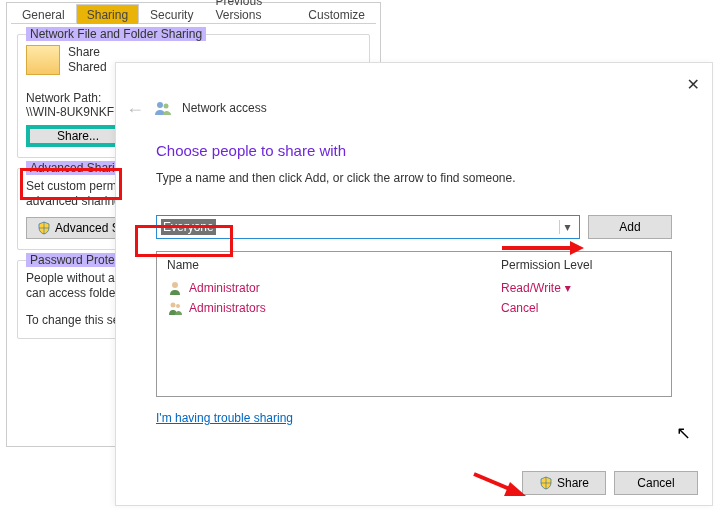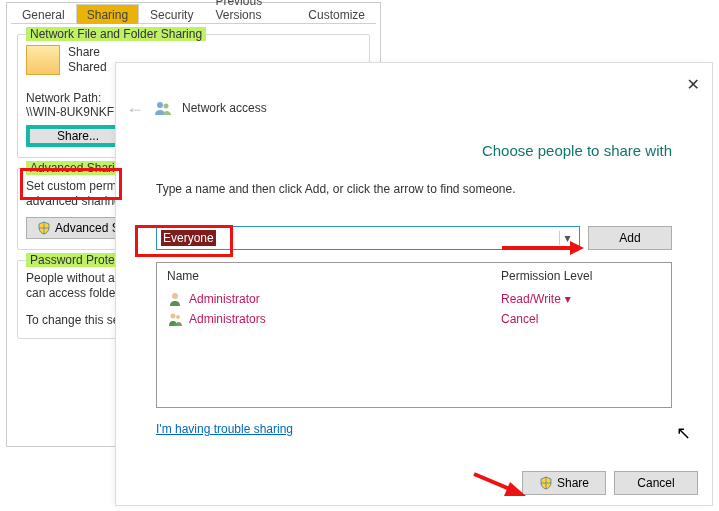--- a/index.html
+++ b/index.html
@@ -10,21 +10,21 @@
 .prop-titlebar { height: 26px; display: flex; align-items: center; padding: 0 6px; color: #666; }
 .prop-titlebar .folder-ico { width: 16px; height: 14px; background: linear-gradient(#ffe9a6,#f7c866); border: 1px solid #d9a93a; margin-right: 6px; }
 .prop-titlebar .title { flex: 1; }
 .prop-titlebar .close { width: 40px; text-align: center; font-size: 16px; color: #666; }
 
 .tabs { display: flex; border-bottom: 1px solid #d0d0d0; margin: 0 4px; height: 21px; align-items: flex-end; }
 .tab { padding: 3px 10px 2px; color: #444; border: 1px solid transparent; border-bottom: none; position: relative; top: 1px; }
 .tab.active { border-color: #d0d0d0; background: #eab308; }
 
 .group { margin: 10px 10px 6px; border: 1px solid #d8d8d8; border-radius: 2px; padding: 10px 8px 10px 8px; position: relative; }
-.group-title { position: absolute; top: -8px; left: 8px; background: #bef264; padding: 0 4px; color: #333; }
+.group-title { position: absolute; top: -8px; left: 8px; background: #c4b5fd; padding: 0 4px; color: #333; }
 .group .folder-big { width: 34px; height: 30px; background: linear-gradient(#ffe9a6,#f7c866); border: 1px solid #d9a93a; float: left; margin-right: 8px; }
 .group .twoline { overflow: hidden; color: #333; line-height: 15px; }
 .path-label { margin-top: 16px; clear: both; color: #333; }
 .path-val { color: #333; }
 .share-btn-wrap { margin-top: 6px; }
 .share-btn-wrap button { width: 104px; height: 22px; background: #e1e1e1; border: 4px solid #14b8a6; }
 
 .group .desc { color: #333; line-height: 15px; }
 .adv-btn { margin-top: 8px; height: 22px; padding: 0 10px; background: #e1e1e1; border: 1px solid #adadad; display: inline-flex; align-items: center; gap: 4px; }
 .shield-mini { display:inline-block; }
@@ -37,27 +37,27 @@
 
 
 .net-dialog { position: absolute; left: 115px; top: 62px; width: 598px; height: 444px; background: #fff; border: 1px solid #ddd; box-shadow: -2px 0 6px rgba(0,0,0,.05); }
 .net-close { position: absolute; right: 12px; top: 12px; font-size: 16px; color: #333; }
 .net-header { display:flex; align-items:center; gap:10px; padding: 34px 0 0 10px; }
 .back-arrow { color:#bbb; font-size:18px; }
 .people-ico { display:inline-block; }
 .net-title { color:#333; }
 
 .net-body { padding: 24px 40px 0 40px; }
-.net-h1 { font-size: 15px; color: #0f766e; font-weight: normal; margin-bottom: 23px; text-align: right; }
+.net-h1 { font-size: 15px; color: #6d28d9; font-weight: normal; margin-bottom: 12px; }
 .net-sub { color: #333; margin-bottom: 30px; }
 
 .combo-row { display:flex; gap: 8px; align-items:stretch; margin-bottom: 12px; }
 .combo { flex:1; height:24px; border:1px solid #2a8dd4; display:flex; align-items:center; padding:0 4px; }
 .combo input { border:none; outline:none; flex:1; height:20px; font-size:12px; }
-.combo .sel { background:#7f1d1d; color:#fff; padding:1px 2px; }
+.combo .sel { background:#737373; color:#fff; padding:1px 2px; }
 .combo .dd { width:16px; text-align:center; color:#555; border-left:1px solid #ccc; }
 .add-btn { width:84px; background:#e1e1e1; border:1px solid #adadad; }
 
 .perm-table { border:1px solid #999; height:146px; }
 .perm-head { display:flex; padding:6px 10px; color:#333; }
 .perm-head .c1 { flex:1; }
 .perm-head .c2 { width:160px; }
 .perm-row { display:flex; padding:2px 10px; align-items:center; color:#be185d; }
 .perm-row .ico { width:16px; height:16px; margin-right:6px; display:inline-block; }
 .perm-row .c1 { flex:1; display:flex; align-items:center; }

